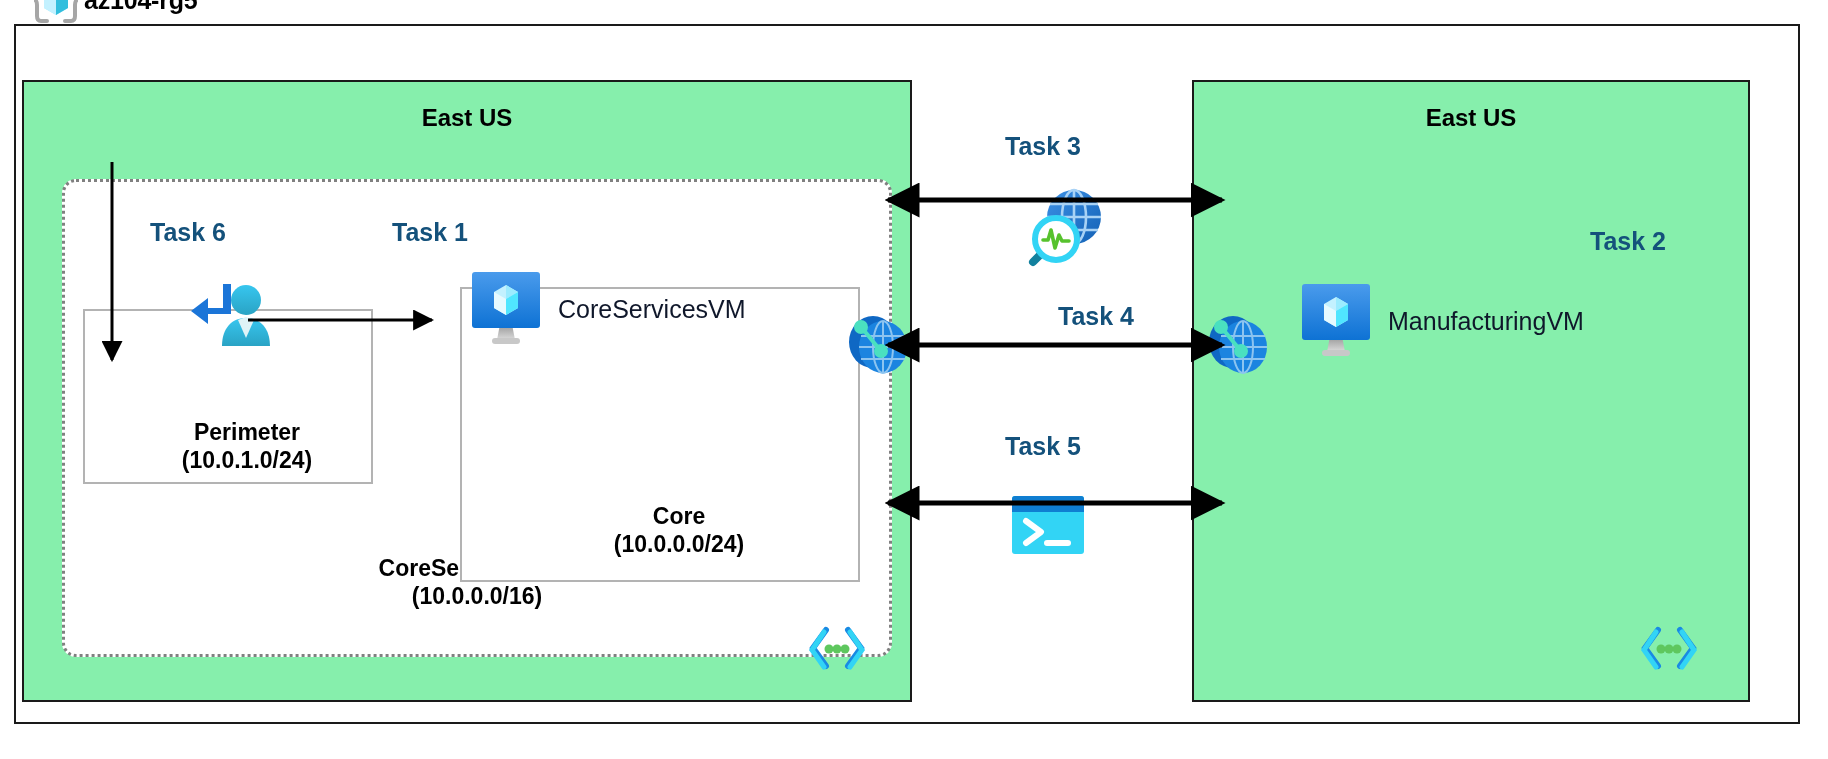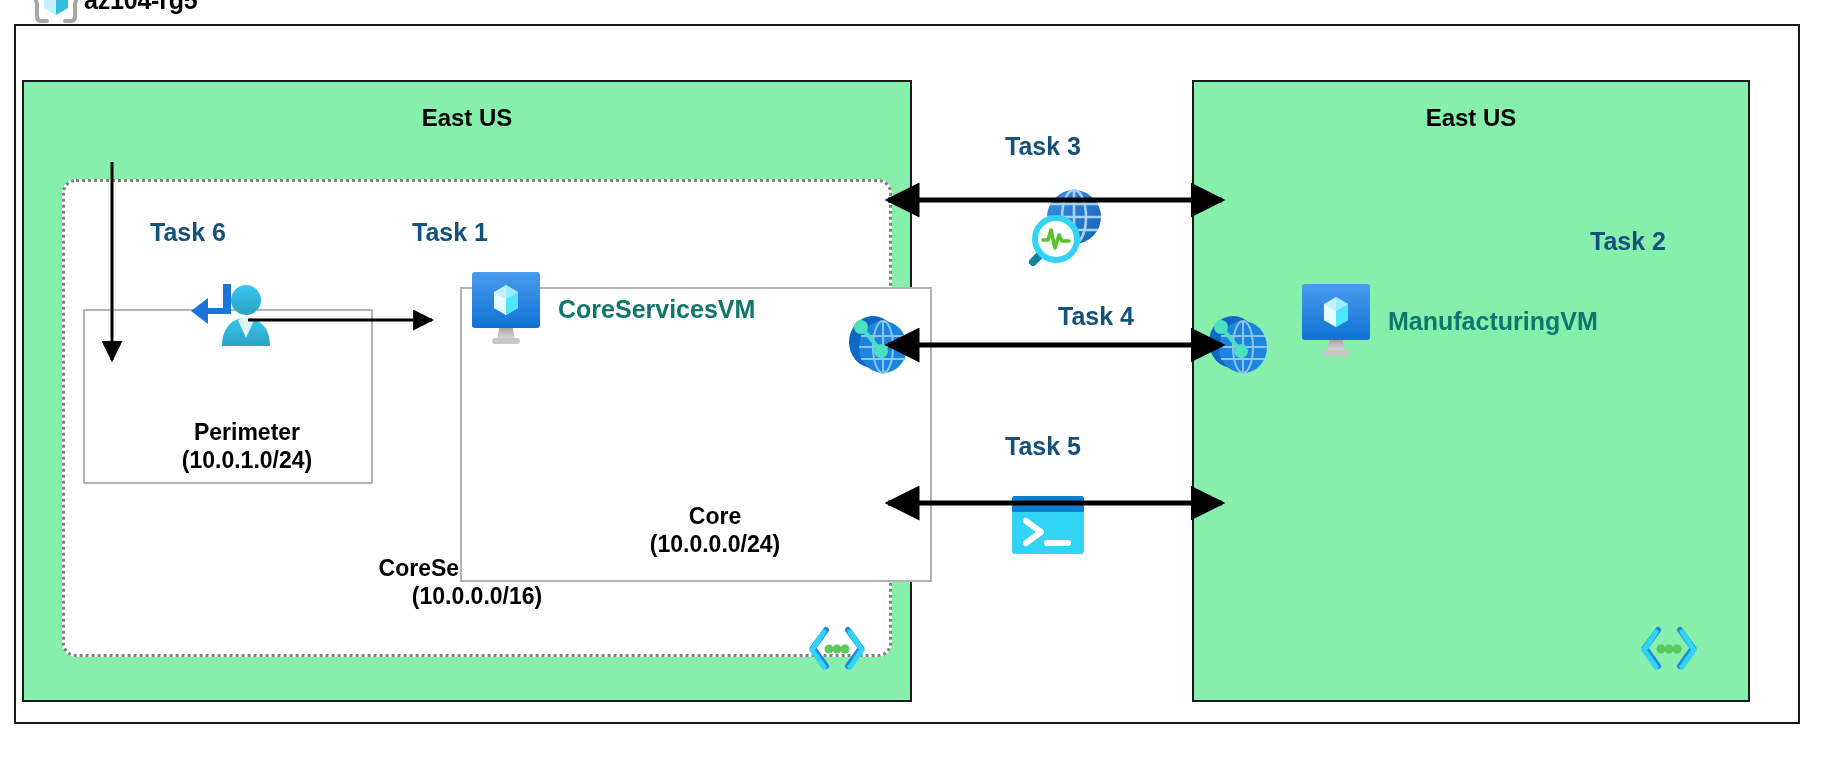--- a/index.html
+++ b/index.html
@@ -68,48 +68,48 @@
   #vnet-manu-label{bottom:44px;}
 
   
   .subnet{
     position:absolute;
     background:#ffffff;
     border:2px solid #b3b3b3;
     box-sizing:border-box;
   }
   #subnet-perimeter{left:18px; top:127px; width:290px; height:175px;}
-  #subnet-core{left:395px; top:105px; width:472px; height:295px;}
+  #subnet-core{left:395px; top:105px; width:400px; height:295px;}
   #subnet-manu{left:40px; top:130px; width:395px; height:295px;}
 
   .subnet-label{
     position:absolute;left:0;right:0;
     text-align:center;font-size:23px;font-weight:bold;color:#000;line-height:1.22;padding-left:38px;
   }
   #perimeter-label{bottom:8px;}
   #core-label{bottom:22px;}
   #manu-label{bottom:20px;}
 
   
   .task{
     position:absolute;
     font-size:25px;font-weight:bold;color:#14517b;white-space:nowrap;
   }
   #task6{left:150px;  top:218px;}
-  #task1{left:412px;  top:218px;}
+  #task1{left:392px;  top:218px;}
   #task2{left:1590px; top:227px;text-align:right;}
   #task3{left:1005px; top:132px;}
   #task4{left:1058px; top:302px;}
   #task5{left:1005px; top:432px;}
 
   
   .vm-row{position:absolute;display:flex;align-items:center;gap:16px;}
   #vm-core{left:470px; top:270px;}
   #vm-manu{left:1300px;top:282px;}
-  .vm-name{font-size:25px;font-weight:bold;color:#0f766e;white-space:nowrap;}
+  .vm-name{font-size:25px;font-weight:normal;color:#0f172a;white-space:nowrap;}
 
   
   .icon{display:block;}
 
   #globe-public{position:absolute;left:85px; top:105px;}
   #bastion-icon{position:absolute;left:188px;top:280px;}
   #netwatcher-icon{position:absolute;left:1022px;top:183px;}
   #cloudshell-icon{position:absolute;left:1010px;top:494px;}
   #vnet-icon-left{position:absolute;left:845px; top:312px;}
   #vnet-icon-right{position:absolute;left:1205px;top:312px;}

